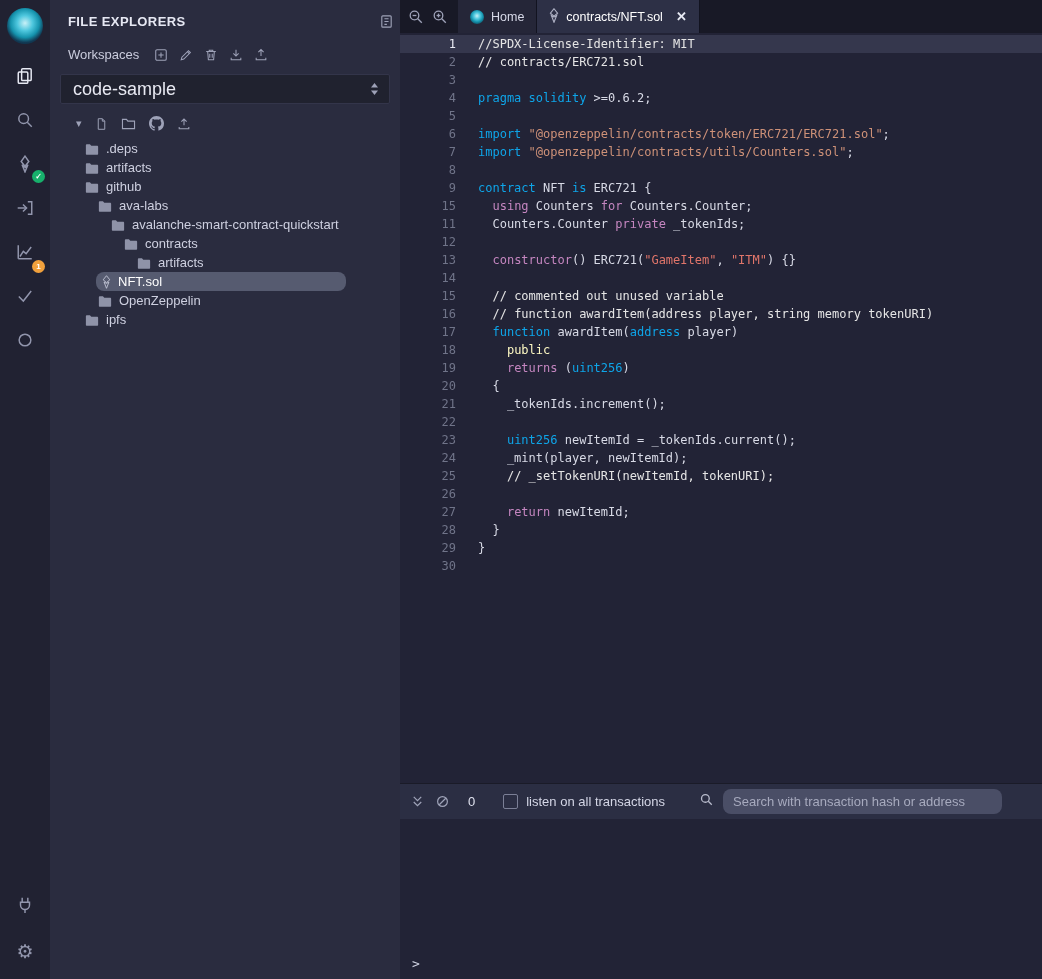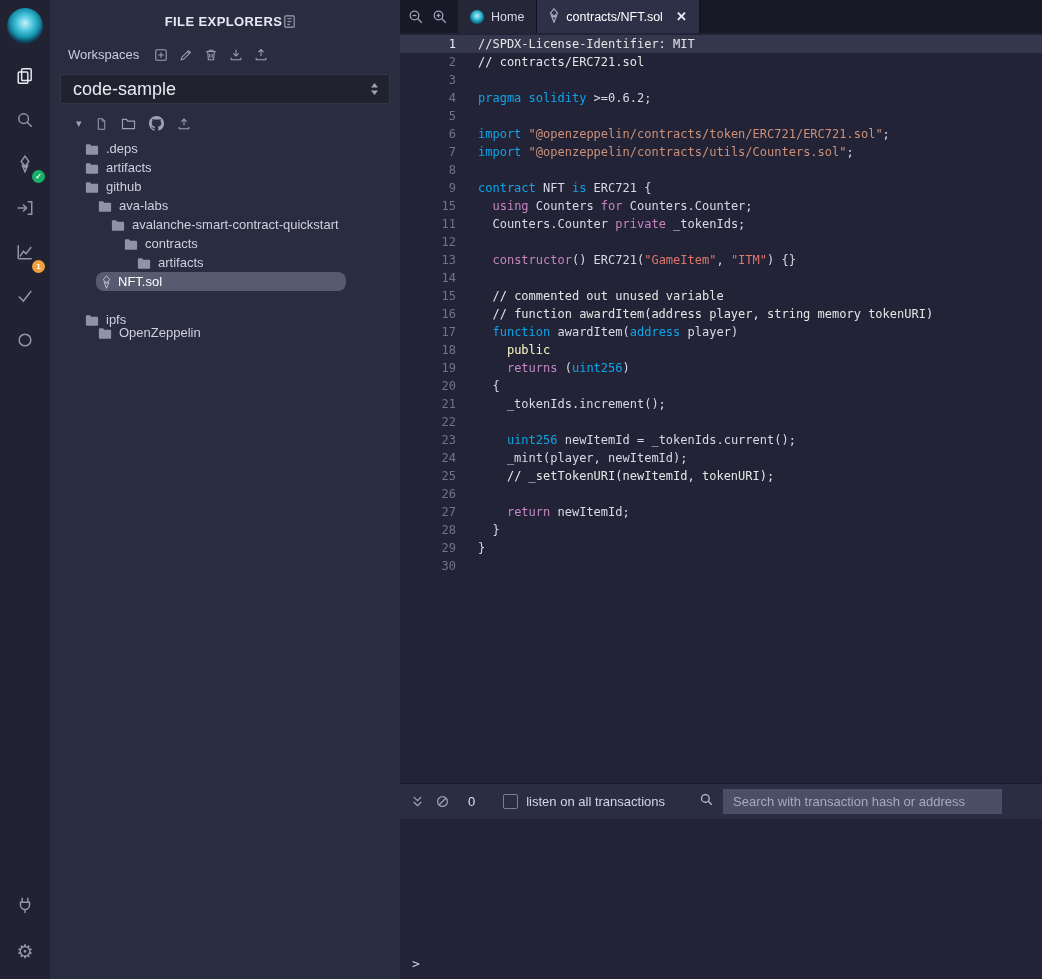--- a/index.html
+++ b/index.html
@@ -21,21 +21,21 @@
   .badge { position:absolute; width:13px; height:13px; border-radius:50%;
            display:flex; align-items:center; justify-content:center;
            font-size:8px; color:#fff; font-weight:bold; }
   .badge.green { right:5px; bottom:5px; background:#17b06b; }
   .badge.orange { right:5px; bottom:3px; background:#f0a03c; }
   .gearglyph { font-size:19px; color:#9296ad; line-height:1; }
 
   
   .filepanel { width:350px; flex-shrink:0; background:#2a2c3f; display:flex;
                flex-direction:column; color:#d0d2e0; }
-  .fp-header { display:flex; justify-content:center; align-items:center;
+  .fp-header { display:flex; justify-content:space-between; align-items:center;
                padding:14px 6px 10px 18px; }
   .fp-title { font-size:13px; font-weight:bold; letter-spacing:.4px; color:#e6e8f3; }
   .icon12 svg { stroke:#9ea2b8; fill:none; stroke-width:1.2; }
   .icon12 svg .fill { fill:#9ea2b8; stroke:none; }
   .icon12 { cursor:pointer; display:inline-flex; align-items:center; }
   .ws-row { display:flex; align-items:center; gap:11px; padding:8px 18px 6px 18px; }
   .ws-label { font-size:13px; color:#caccdd; margin-right:4px; }
   .ws-select { margin:6px 10px 4px 10px; height:30px; background:#20222f;
                display:flex; align-items:center; justify-content:space-between;
                padding:0 10px 0 12px; font-size:18px; color:#e8e9f2;
@@ -84,21 +84,21 @@
              display:flex; align-items:center; padding:0 0 0 10px; }
   .tbtn { cursor:pointer; display:inline-flex; margin-right:10px; }
   .tbtn svg { stroke:#9fa3b8; fill:none; stroke-width:1.3; }
   .tb-count { font-size:13px; color:#dfe1ee; margin:0 6px 0 8px; }
   .tb-check { appearance:none; -webkit-appearance:none; width:15px; height:15px;
               border:1px solid #7b7f96; border-radius:2px; background:#2b2e43;
               margin:0 8px 0 22px; cursor:pointer; }
   .tb-label { font-size:13px; color:#d4d6e6; }
   .tb-search { margin-left:auto; display:flex; align-items:center; gap:9px; padding-right:40px; }
   .tb-search .sico svg { stroke:#b9bccd; fill:none; stroke-width:1.4; }
-  .tb-input { width:279px; height:25px; background:#4a4e66; border:none; border-radius:0;
+  .tb-input { width:279px; height:25px; background:#4a4e66; border:none; border-radius:8px;
               color:#e8e9f2; font-size:13px; padding:0 10px; outline:none;
               font-family:"Liberation Sans", sans-serif; }
   .tb-input::placeholder { color:#a7aabe; }
   .terminal { height:160px; flex-shrink:0; background:#222336; display:flex; flex-direction:column; }
   .prompt { margin-top:auto; font-family:"DejaVu Sans Mono", monospace; font-size:13px;
             color:#cfd2e2; padding:0 10px 8px 12px; }
 </style>
 </head>
 <body>
 
@@ -322,21 +322,21 @@
             <span class="tico">
               <svg width="9" height="14" viewBox="0 0 10 16">
                 <polygon points="5,0.8 8.8,5.5 5,8.6 1.2,5.5" fill="none" stroke="#c6c9d9"></polygon>
                 <polygon points="5,9.6 7.8,8 5,15.2 2.2,8" fill="none" stroke="#c6c9d9"></polygon>
               </svg>
             </span>
             <span>NFT.sol</span>
           </div>
         </div>
         <div class="trow">
-          <div class="tinner" style="margin-left: 42px; margin-top: 32px;">
+          <div class="tinner" style="margin-left: 42px;">
             <span class="tico">
               <svg width="14" height="12" viewBox="0 0 16 13">
                 <path d="M1 2.2C1 1.5 1.5 1 2.2 1h3.4l1.6 1.8h6.6c.7 0 1.2.5 1.2 1.2v7.8c0 .7-.5 1.2-1.2 1.2H2.2C1.5 13 1 12.5 1 11.8z" fill="#8f93a8"></path>
               </svg>
             </span>
             <span>OpenZeppelin</span>
           </div>
         </div>
         <div class="trow">
           <div class="tinner" style="margin-left: 29px;">

